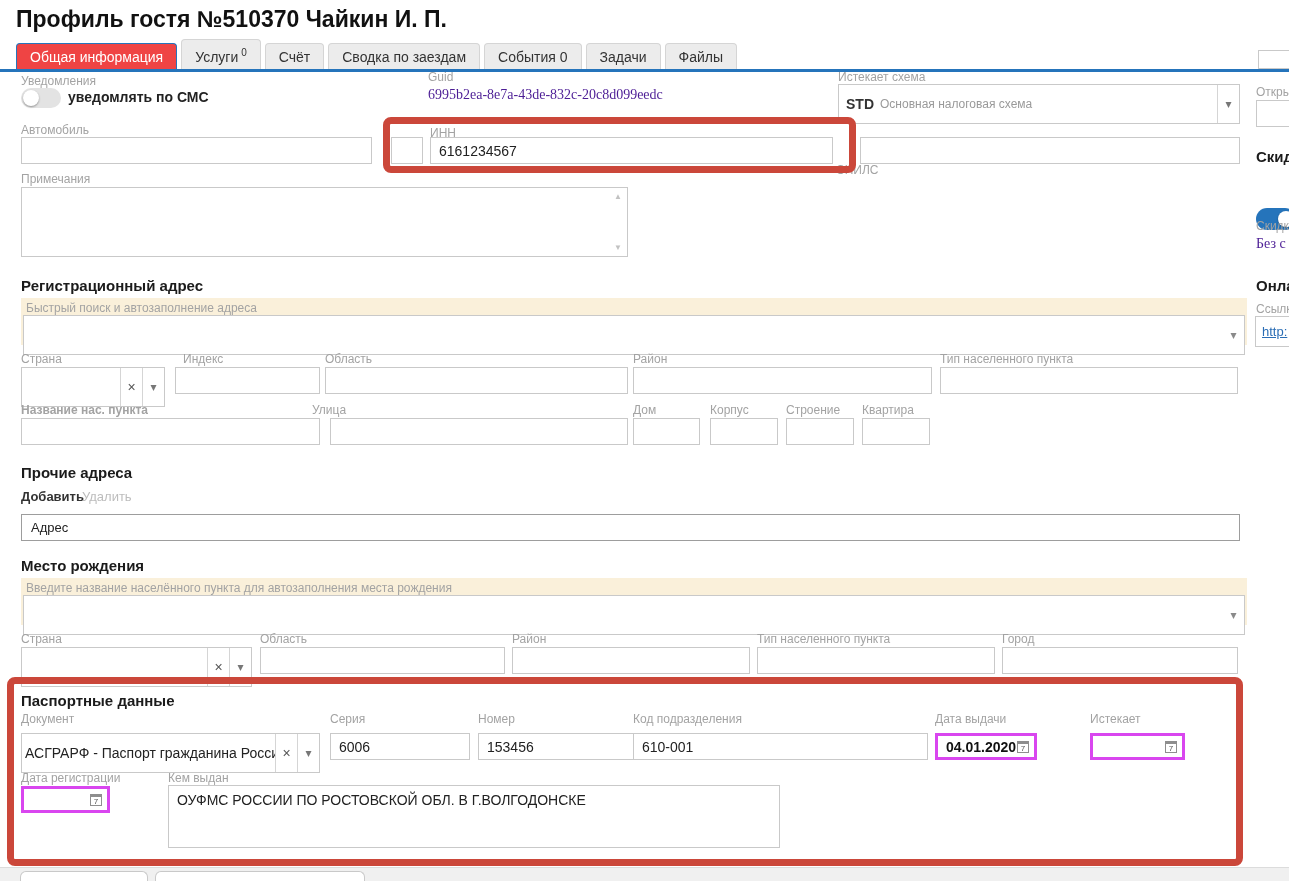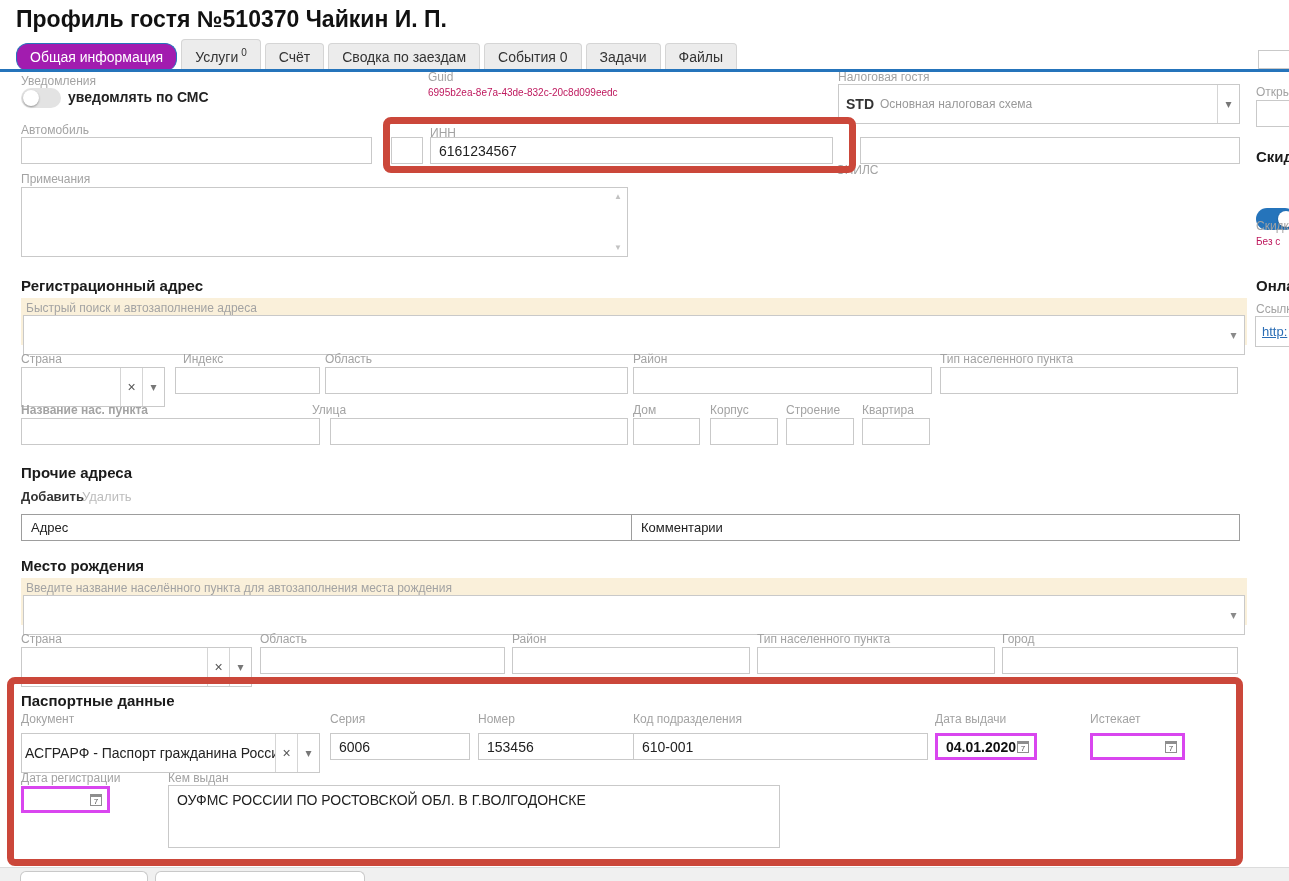--- a/index.html
+++ b/index.html
@@ -10,31 +10,31 @@
   }
   .abs{position:absolute;box-sizing:border-box;}
   .page-title{font-size:23px;font-weight:bold;color:#111;white-space:nowrap;}
   
   .tabbar{display:flex;gap:4px;align-items:flex-end;}
   .tab{
     background:#ececec;border:1px solid #d5d5d5;border-bottom:none;
     border-radius:4px 4px 0 0;padding:5px 13px 6px;font-size:14px;color:#333;
     white-space:nowrap;cursor:pointer;line-height:16px;
   }
-  .tab.active{background:#a21caf;border-color:#2574bb;color:#fff;border-radius:12px;}
+  .tab.active{background:#ef4444;border-color:#2574bb;color:#fff;}
   .tab sup{font-size:10px;margin-left:3px;}
   .tab-underline{background:#2574bb;height:3px;}
   
   .lbl{font-size:12px;color:#a3a3a3;white-space:nowrap;}
   .inp{
     border:1px solid #c9c9c9;height:27px;font-size:14px;padding:0 8px;
     font-family:inherit;color:#222;background:#fff;box-sizing:border-box;
     display:block;width:100%;outline:none;
   }
-  .valtext{font-size:10px;color:#be185d;white-space:nowrap;}
+  .valtext{font-size:14px;color:#4c1d95;white-space:nowrap;font-family:Liberation Serif, serif;}
   .sect{font-size:15px;font-weight:bold;color:#1b1b1b;white-space:nowrap;}
   .combo{
     border:1px solid #c9c9c9;background:#fff;display:flex;align-items:stretch;
     height:40px;box-sizing:border-box;overflow:hidden;
   }
   .combo .cval{flex:1;display:flex;align-items:center;padding:0 7px;white-space:nowrap;overflow:hidden;font-size:14px;color:#222;}
   .combo-btn{
     width:21px;display:flex;align-items:center;justify-content:center;
     color:#777;font-size:12px;border-left:1px solid #d5d5d5;background:#fff;cursor:pointer;flex:0 0 auto;
   }
@@ -95,21 +95,21 @@
 
 <div class="abs lbl" style="left:21px;top:74px;">Уведомления</div>
 <div class="abs toggle off" style="left:21px;top:88px;width:40px;height:20px;">
     <span class="knob"></span>
   </div>
 <div class="abs sms-label" style="left:68px;top:89px;">уведомлять по СМС</div>
 
 <div class="abs lbl" style="left:428px;top:70px;">Guid</div>
 <div class="abs valtext" style="left:428px;top:87px;">6995b2ea-8e7a-43de-832c-20c8d099eedc</div>
 
-<div class="abs lbl" style="left:838px;top:70px;">Налоговая гостя</div>
+<div class="abs lbl" style="left:838px;top:70px;">Истекает схема</div>
 <div class="abs combo" style="left:838px;top:84px;width:402px;">
   <span class="cval">
       <b style="font-size:14px;color:#333;margin-right:6px;">STD</b>
       <span style="font-size:12px;color:#9a9a9a;">Основная налоговая схема</span>
     </span>
   <span class="combo-btn">▾</span>
 </div>
 
 <div class="abs lbl" style="left:21px;top:123px;">Автомобиль</div>
 <input class="abs inp" style="left: 21px; top: 137px; width: 351px;">
@@ -165,21 +165,20 @@
 <div class="abs lbl" style="left:786px;top:403px;">Строение</div>
 <input class="abs inp" style="left: 786px; top: 418px; width: 68px;">
 <div class="abs lbl" style="left:862px;top:403px;">Квартира</div>
 <input class="abs inp" style="left: 862px; top: 418px; width: 68px;">
 
 <div class="abs sect" style="left:21px;top:464px;">Прочие адреса</div>
 <div class="abs link-btn" style="left:21px;top:489px;">Добавить</div>
 <div class="abs link-btn disabled" style="left:82px;top:489px;">Удалить</div>
 <div class="abs grid-head" style="left:21px;top:514px;width:1219px;">
   <div class="grid-cell" style="width:609px;">Адрес</div>
-  <div class="grid-cell" style="flex:1;">Комментарии</div>
 </div>
 
 <div class="abs sect" style="left:21px;top:557px;">Место рождения</div>
 <div class="abs beige" style="left:21px;top:578px;width:1226px;height:47px;">
   <div class="lbl" style="position:absolute;left:5px;top:3px;">Введите название населённого пункта для автозаполнения места рождения</div>
   <div class="combo" style="position:absolute;left:2px;top:17px;width:1222px;">
     <span class="cval"></span>
     <span class="combo-btn plain">▾</span>
   </div>
 </div>

